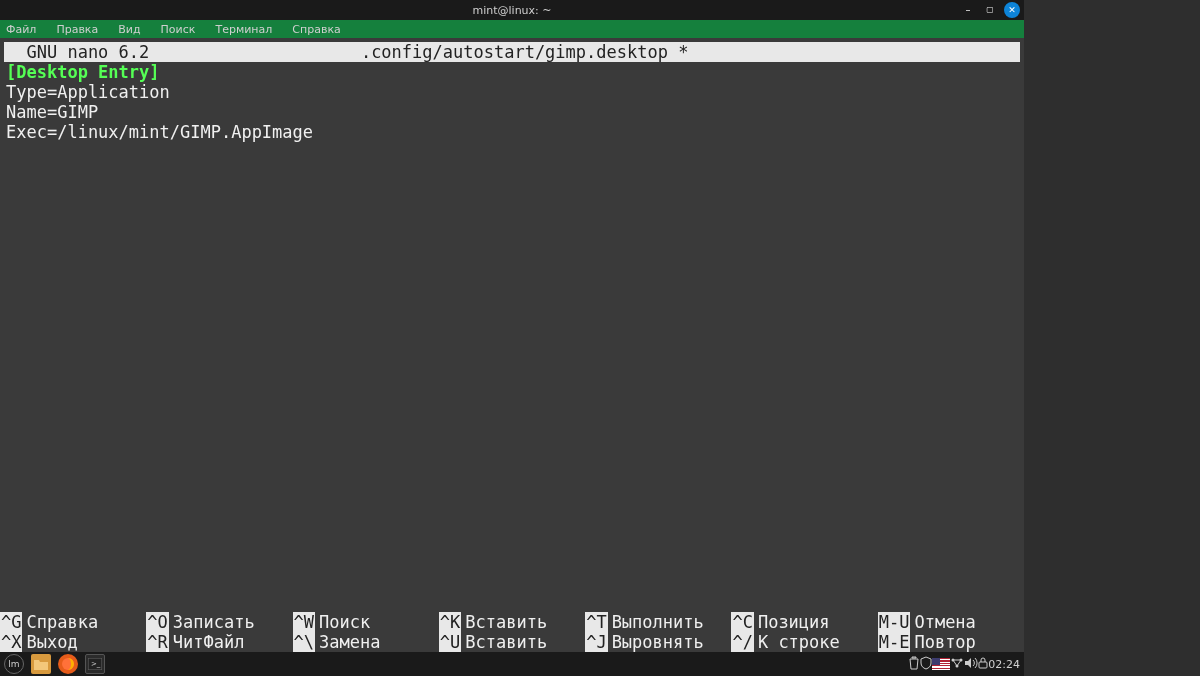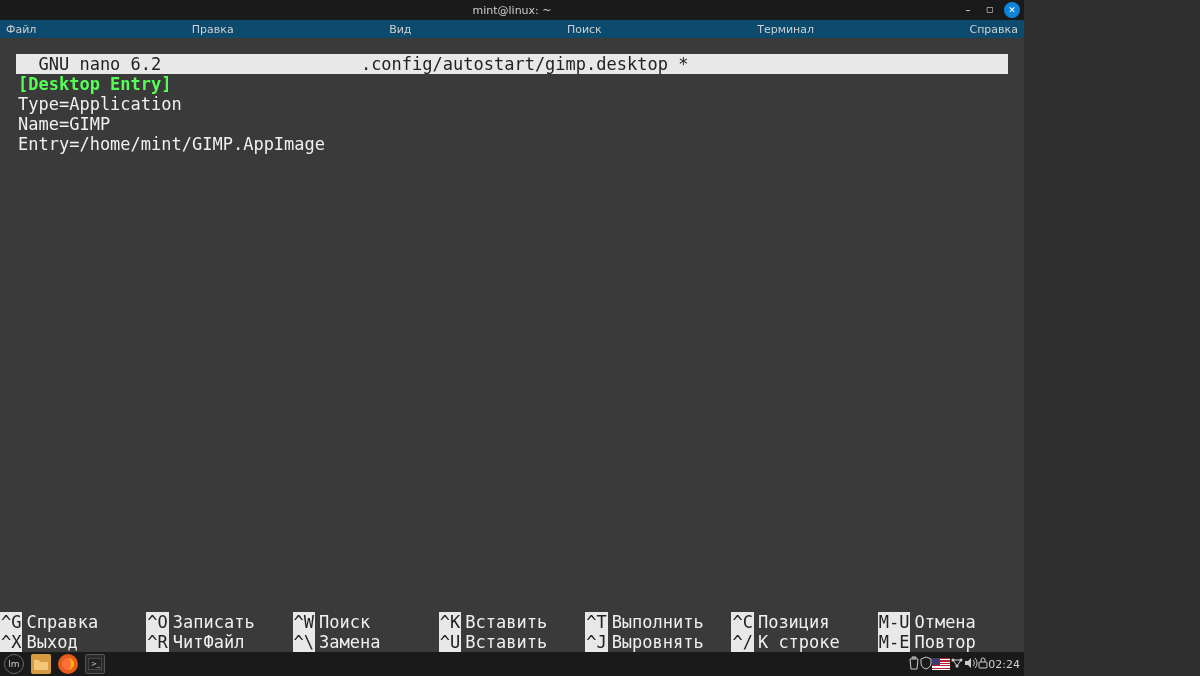--- a/index.html
+++ b/index.html
@@ -43,39 +43,38 @@
   }
   .win-min, .win-max { background: transparent; }
   .win-close { background: #0d84d8; color: #fff; }
   .win-min::before { content: "–"; }
   .win-max::before { content: "▢"; font-size: 8px; }
   .win-close::before { content: "✕"; font-size: 9px; }
 
   
   .menubar {
     height: 18px;
-    background: #0c4a6e;
+    background: #15803d;
     display: flex; align-items: center;
     padding: 0 6px;
     font-family: "DejaVu Sans", sans-serif;
     font-size: 11px;
     color: #cfcfcf;
     gap: 20px;
-    justify-content: space-between;
   }
   .menubar span { cursor: default; }
 
   
   .terminal {
     flex: 1;
     background: #3a3a3a;
     font-size: 17px;
     line-height: 20px;
     position: relative;
-    padding: 16px;
+    padding: 4px;
   }
   .headerline {
     background: #e8e8e8;
     color: #222;
     height: 20px;
     white-space: pre;
     padding-left: 2px;
     display: flex;
   }
   .headerline .left { white-space: pre; }
@@ -173,21 +172,21 @@
   <div class="terminal">
     <div class="headerline">
       <span class="left">  GNU nano 6.2</span>
       <span class="center">.config/autostart/gimp.desktop *</span>
       <span style="width:120px;"></span>
     </div>
     <div class="file-content">
       <div class="section">[Desktop Entry]</div>
       <div class="line">Type=Application</div>
       <div class="line">Name=GIMP</div>
-      <div class="line">Entry=/home/mint/GIMP.AppImage</div>
+      <div class="line">Exec=/linux/mint/GIMP.AppImage</div>
     </div>
 
     <div class="shortcuts">
 
       <div class="sc"><span class="key">^G</span><span class="lbl">Справка</span></div>
       <div class="sc"><span class="key">^O</span><span class="lbl">Записать</span></div>
       <div class="sc"><span class="key">^W</span><span class="lbl">Поиск</span></div>
       <div class="sc"><span class="key">^K</span><span class="lbl">Вставить</span></div>
       <div class="sc"><span class="key">^T</span><span class="lbl">Выполнить</span></div>
       <div class="sc"><span class="key">^C</span><span class="lbl">Позиция</span></div>

